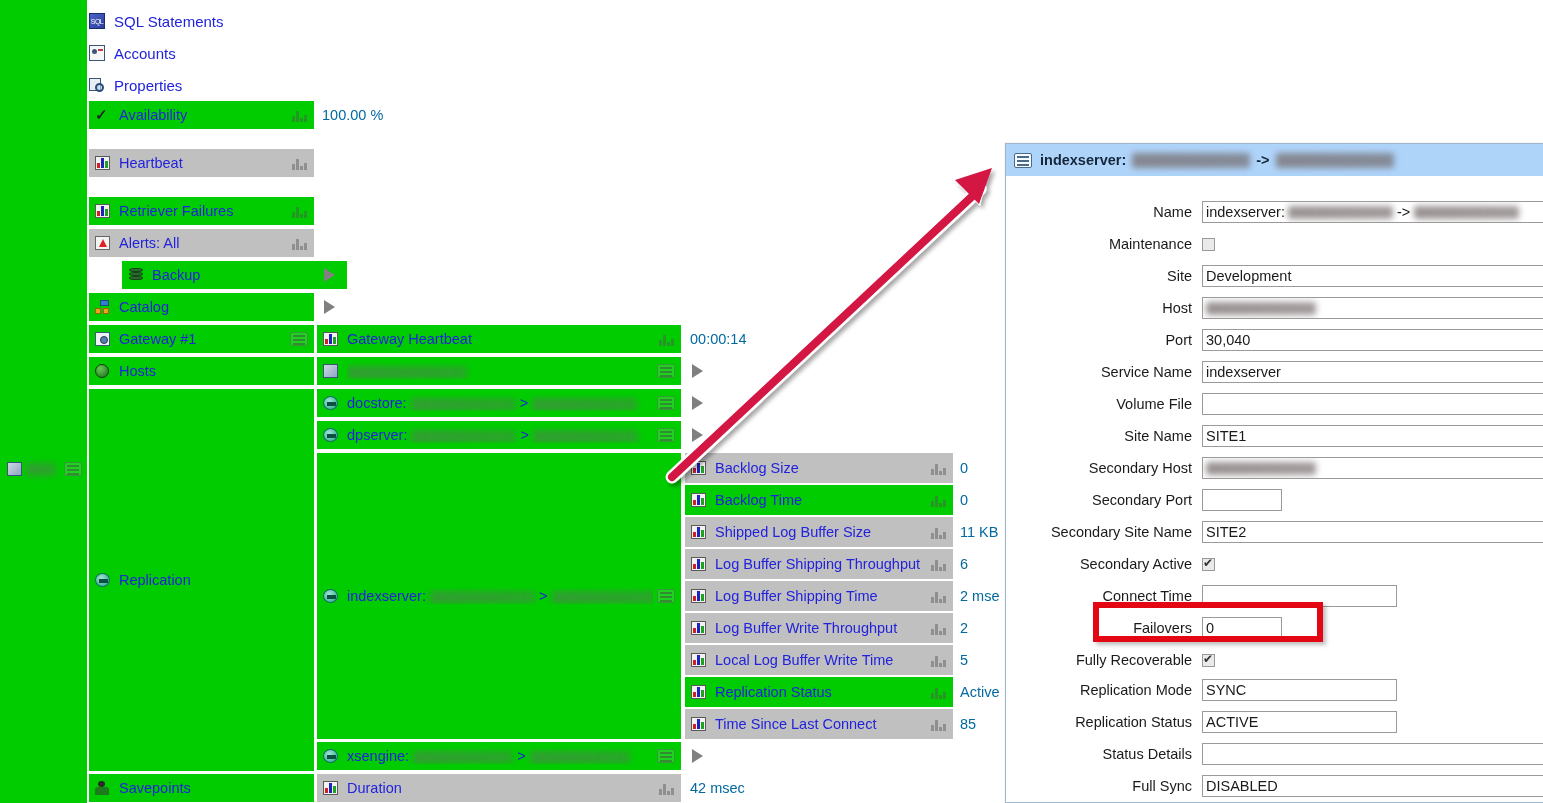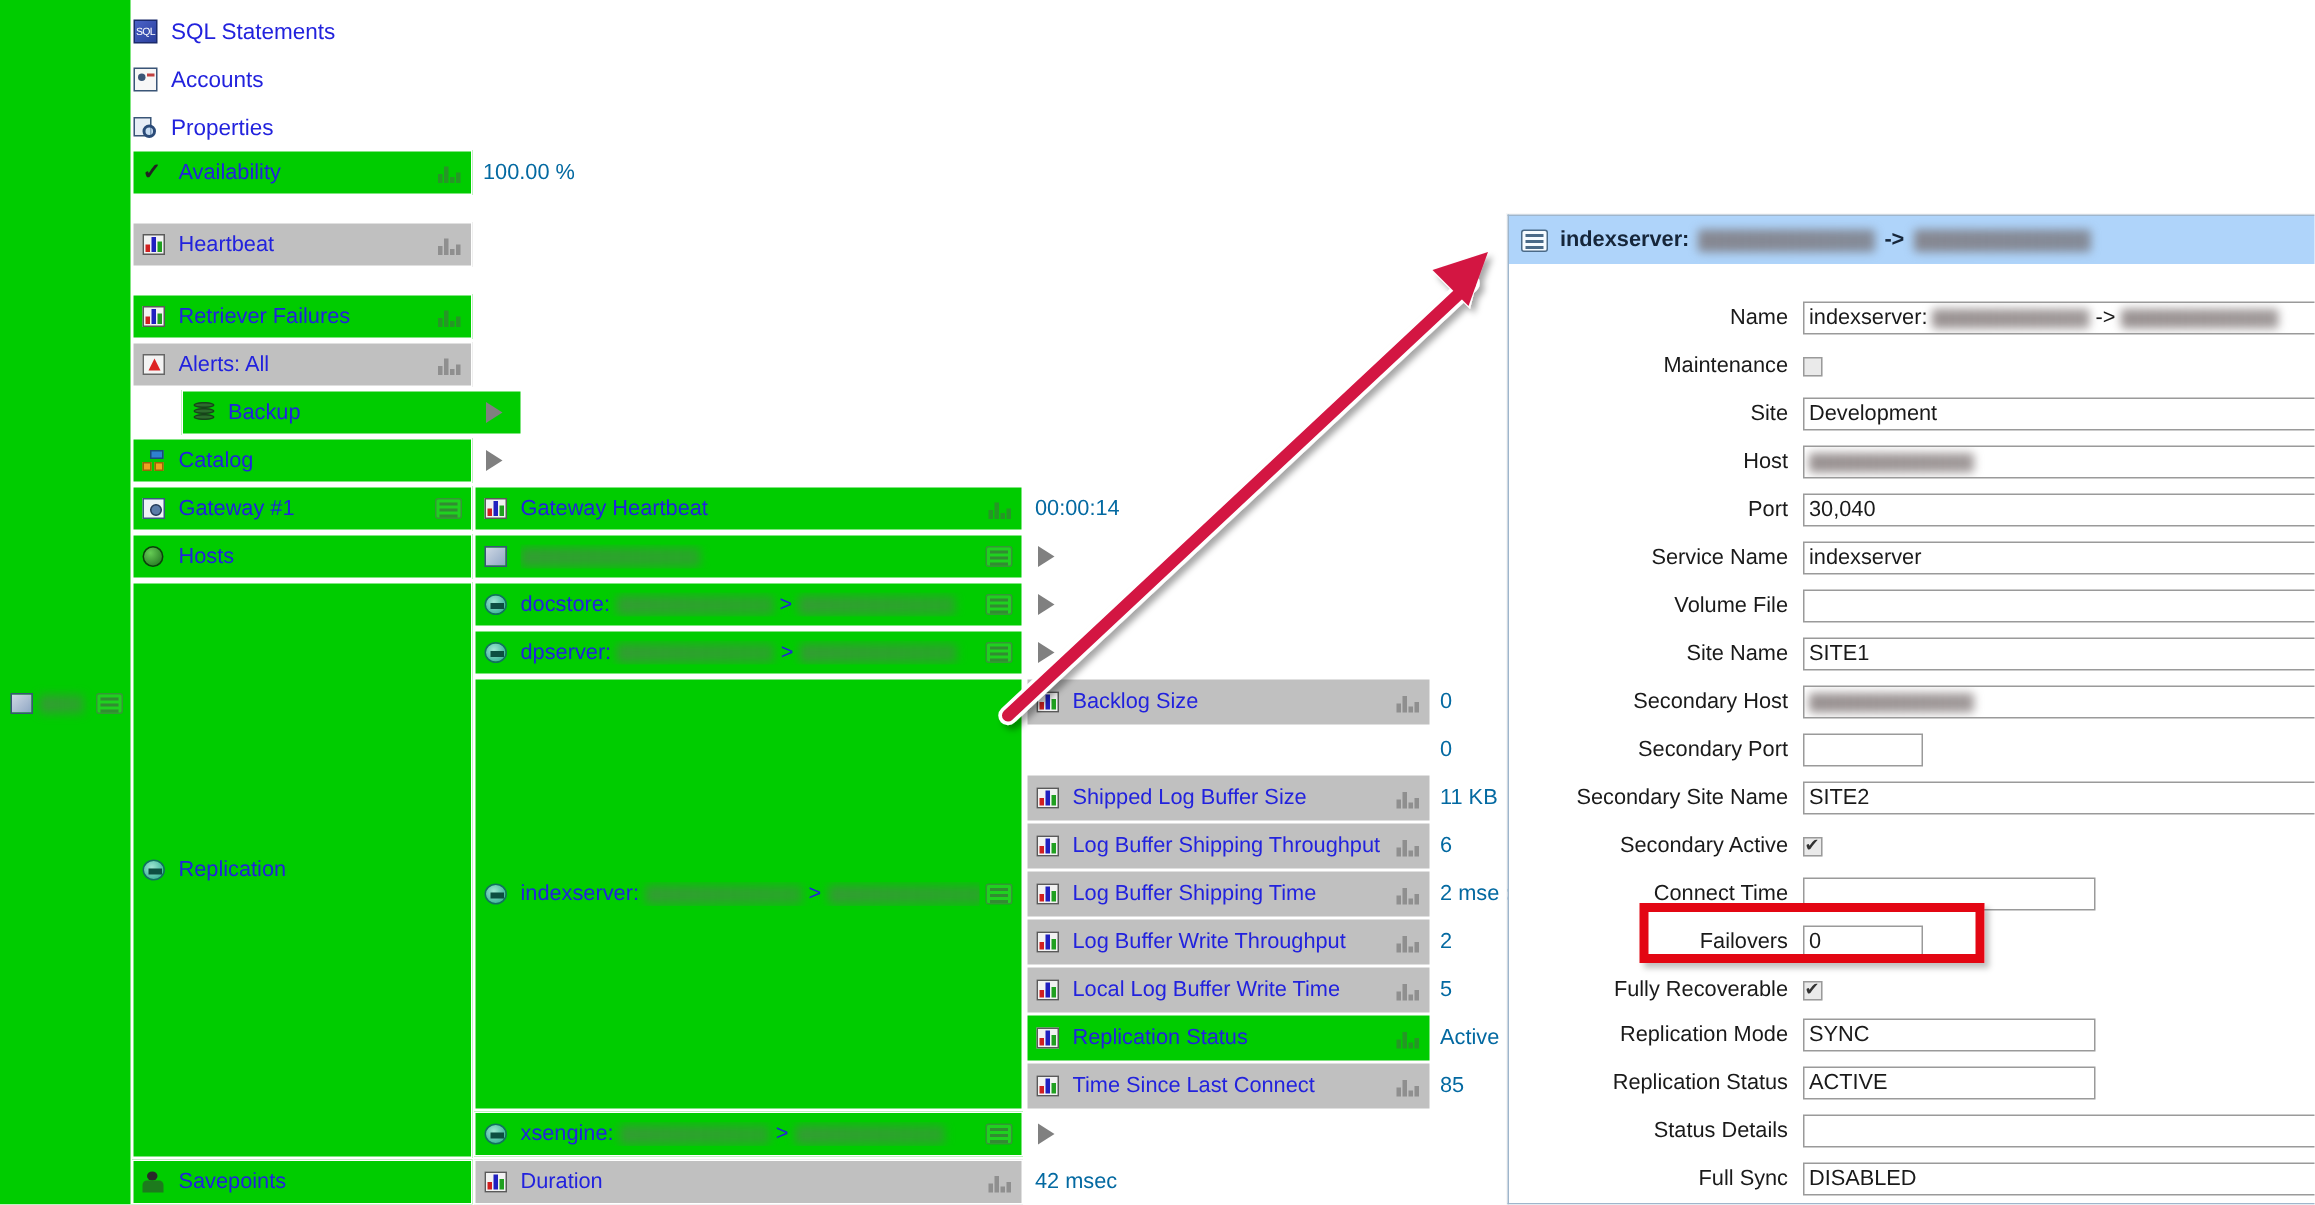--- a/index.html
+++ b/index.html
@@ -557,20 +557,38 @@
         <span class="ic-chart">
           <i></i>
           <i></i>
           <i></i>
           <i></i>
         </span>
       </span>
   </div>
   <div class="val" style="left:960px;top:460px;">0</div>
 
+  <div class="row green" style="left:684px;top:484px;width:270px;height:32px;">
+    <span class="ico">
+        <span class="ic-bar">
+          <i></i>
+          <i></i>
+          <i></i>
+        </span>
+      </span>
+    <span class="lbl">Backlog Time</span>
+    <span class="rico">
+        <span class="ic-chart">
+          <i></i>
+          <i></i>
+          <i></i>
+          <i></i>
+        </span>
+      </span>
+  </div>
   <div class="val" style="left:960px;top:492px;">0</div>
 
   <div class="row gray" style="left:684px;top:516px;width:270px;height:32px;">
     <span class="ico">
         <span class="ic-bar">
           <i></i>
           <i></i>
           <i></i>
         </span>
       </span>

